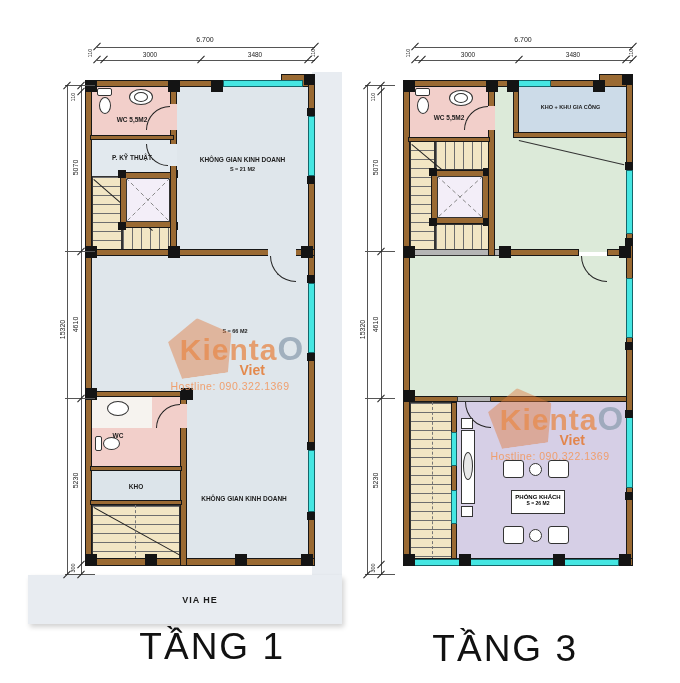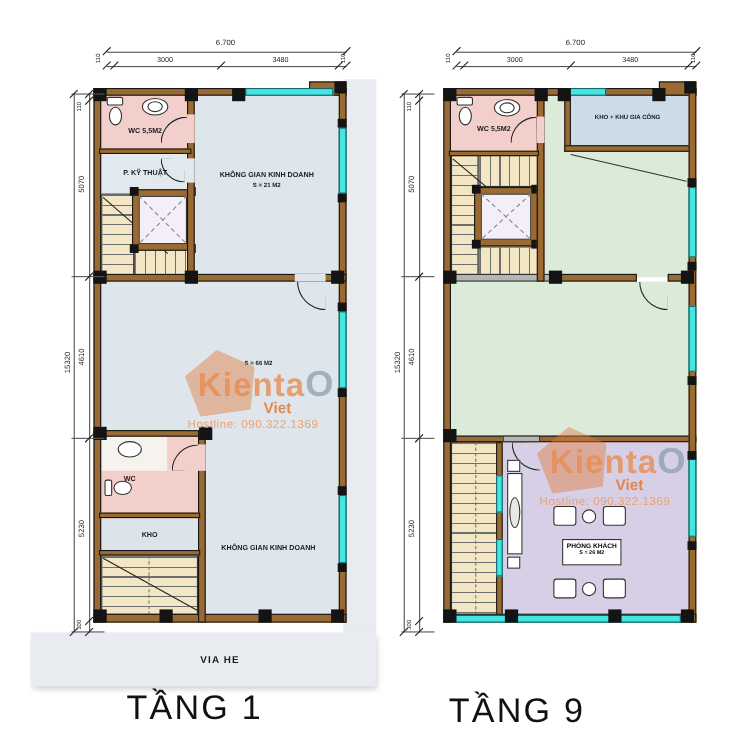--- a/index.html
+++ b/index.html
@@ -23,21 +23,21 @@
   .chair{background:#fff;border:1px solid #333;border-radius:3px;}
   .wm{position:absolute;width:190px;height:84px;pointer-events:none;}
   .wm-house{position:absolute;left:34px;top:0;width:64px;height:58px;background:#e07a3f;opacity:.45;
             clip-path:polygon(50% 0,100% 34%,86% 100%,14% 100%,0 34%);transform:rotate(-8deg);}
   .wm-brand{position:absolute;left:12px;top:12px;width:100%;text-align:center;font-size:30px;font-weight:bold;
             color:rgba(230,140,80,.8);letter-spacing:1px;}
   .wm-brand .o{color:rgba(140,158,175,.75);font-size:33px;}
   .wm-viet{position:absolute;left:55%;top:44px;font-size:14px;font-weight:bold;color:rgba(228,120,48,.85);}
   .wm-host{position:absolute;left:0;top:62px;width:100%;text-align:center;font-size:10.5px;
            color:rgba(240,156,104,.95);letter-spacing:.5px;}
-  .title{font-size:31px;color:#111;text-align:left;letter-spacing:2px;}
+  .title{font-size:37px;color:#111;text-align:right;letter-spacing:2px;}
 </style>
 </head>
 <body>
 
 <div class="canvas">
 
   <div class="abs" style="left:312px;top:72px;width:30px;height:503px;background:#e8ecf1;"></div>
   <div class="abs" style="left:28px;top:575px;width:314px;height:49px;background:#e8ecf1;box-shadow:2px 3px 5px rgba(0,0,0,.18);"></div>
   <div class="abs lbl" style="left:130px;top:594px;width:140px;font-size:9px;letter-spacing:1px;">VIA HE</div>
 
@@ -315,15 +315,15 @@
     <div class="wm-host">Hostline: 090.322.1369</div>
   </div>
   <div class="wm" style="left:455px;top:388px;">
     <div class="wm-house"></div>
     <div class="wm-brand"><span>Kienta</span><span class="o">O</span></div>
     <div class="wm-viet">Viet</div>
     <div class="wm-host">Hostline: 090.322.1369</div>
   </div>
 
   <div class="abs title" style="left:115px;top:626px;width:170px;">TẦNG 1</div>
-  <div class="abs title" style="left:408px;top:628px;width:170px;">TẦNG 9</div>
+  <div class="abs title" style="left:408px;top:628px;width:170px;">TẦNG 3</div>
 
 </div>
 
 </body></html>

